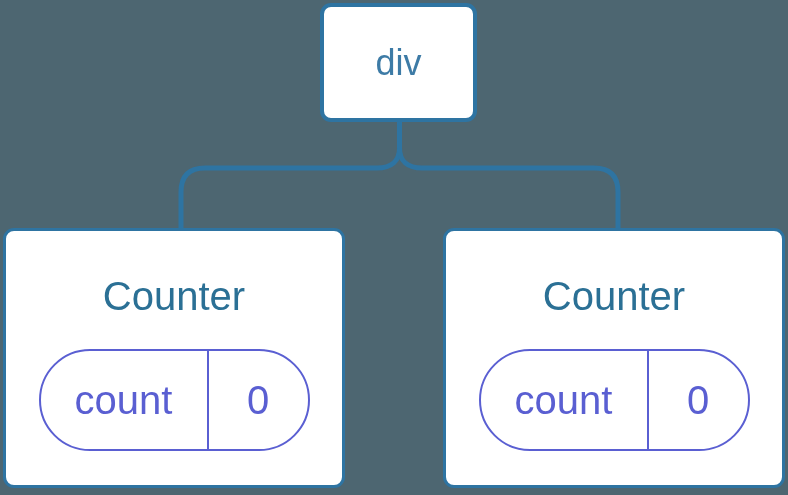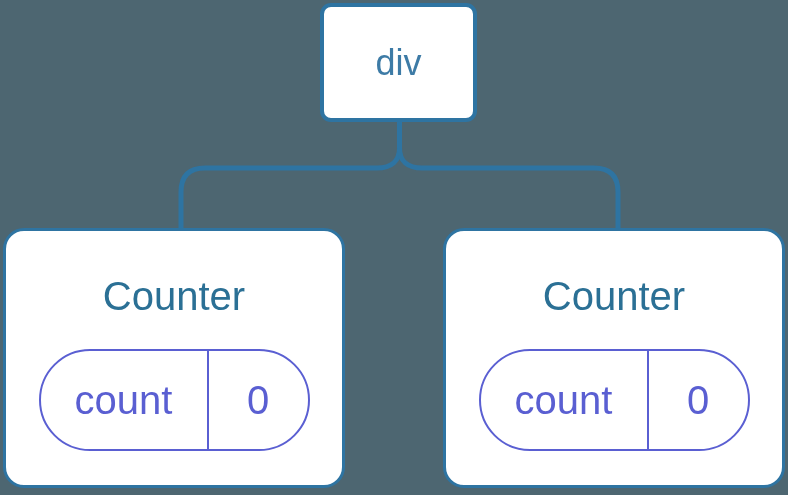--- a/index.html
+++ b/index.html
@@ -49,21 +49,21 @@
     font-size: 36px;
     font-weight: 500;
     color: var(--root-label);
   }
   .card {
     position: absolute;
     top: 228px;
     width: 342px; height: 260px;
     background: var(--node-fill);
     border: 3.5px solid var(--node-border);
-    border-radius: 21px;
+    border-radius: 11px;
     display: flex;
     flex-direction: column;
     align-items: center;
     padding-top: 38px;
     z-index: 2;
   }
   .card-left  { left: 3px; }
   .card-right { left: 443px; }
   .card-title {
     font-size: 40px;

